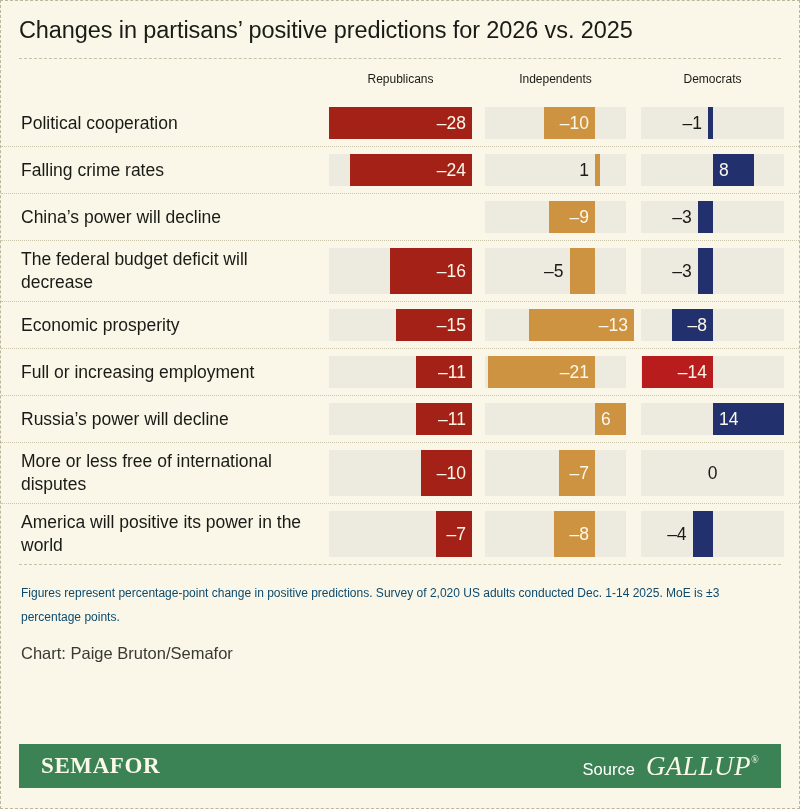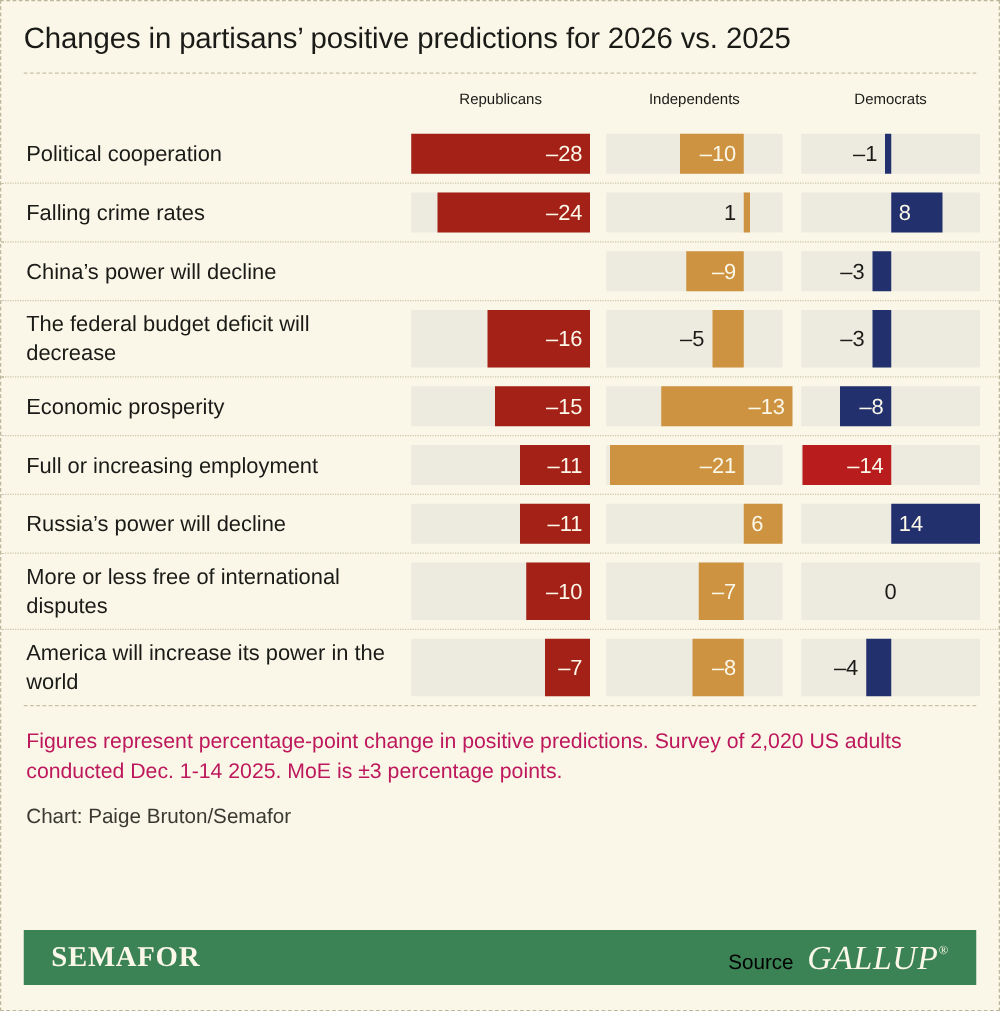--- a/index.html
+++ b/index.html
@@ -130,23 +130,23 @@
   
   .footer-rule {
     margin: 0 18px;
     border-top: 1px dashed #C6C1A6;
     height: 0;
   }
   .footnotes {
     padding: 16px 20px 0 20px;
   }
   .footnote {
-    font-size: 17px;
+    font-size: 12px;
     line-height: 24px;
-    color: #be185d;
+    color: #0c4a6e;
     max-width: 740px;
   }
   .credit {
     font-size: 16.5px;
     line-height: 24px;
     color: #3A3A33;
     margin-top: 12px;
   }
 
   .brandbar {
@@ -169,21 +169,21 @@
     letter-spacing: 0.6px;
     color: #FBF8EA;
   }
   .brand-right {
     display: flex;
     align-items: baseline;
     gap: 11px;
   }
   .brand-source {
     font-size: 16.5px;
-    color: #000000;
+    color: #ffffff;
   }
   .brand-gallup {
     font-family: "Liberation Serif", serif;
     font-size: 27px;
     letter-spacing: 0.5px;
     color: #FBF8EA;
     position: relative;
     font-style: italic;
   }
   .brand-gallup sup {
@@ -357,21 +357,21 @@
             <div class="bar" style="background: rgb(206, 147, 64); width: 35.7px; left: 74.3px;">
               <span class="bar-value inside">–7</span>
             </div>
           </div>
           <div class="track" style="left: 312px; width: 143px; height: 46px;">
             <span class="bar-value centered">0</span>
           </div>
         </div>
       </div>
       <div class="row" style="height: 60px;">
-        <div class="row-label">America will increase its power in the world</div>
+        <div class="row-label">America will positive its power in the world</div>
         <div class="row-tracks">
           <div class="track" style="left: 0px; width: 143px; height: 46px;">
             <div class="bar" style="background: rgb(163, 33, 22); width: 35.7px; left: 107.3px;">
               <span class="bar-value inside">–7</span>
             </div>
           </div>
           <div class="track" style="left: 156px; width: 141px; height: 46px;">
             <div class="bar" style="background: rgb(206, 147, 64); width: 40.8px; left: 69.2px;">
               <span class="bar-value inside">–8</span>
             </div>

